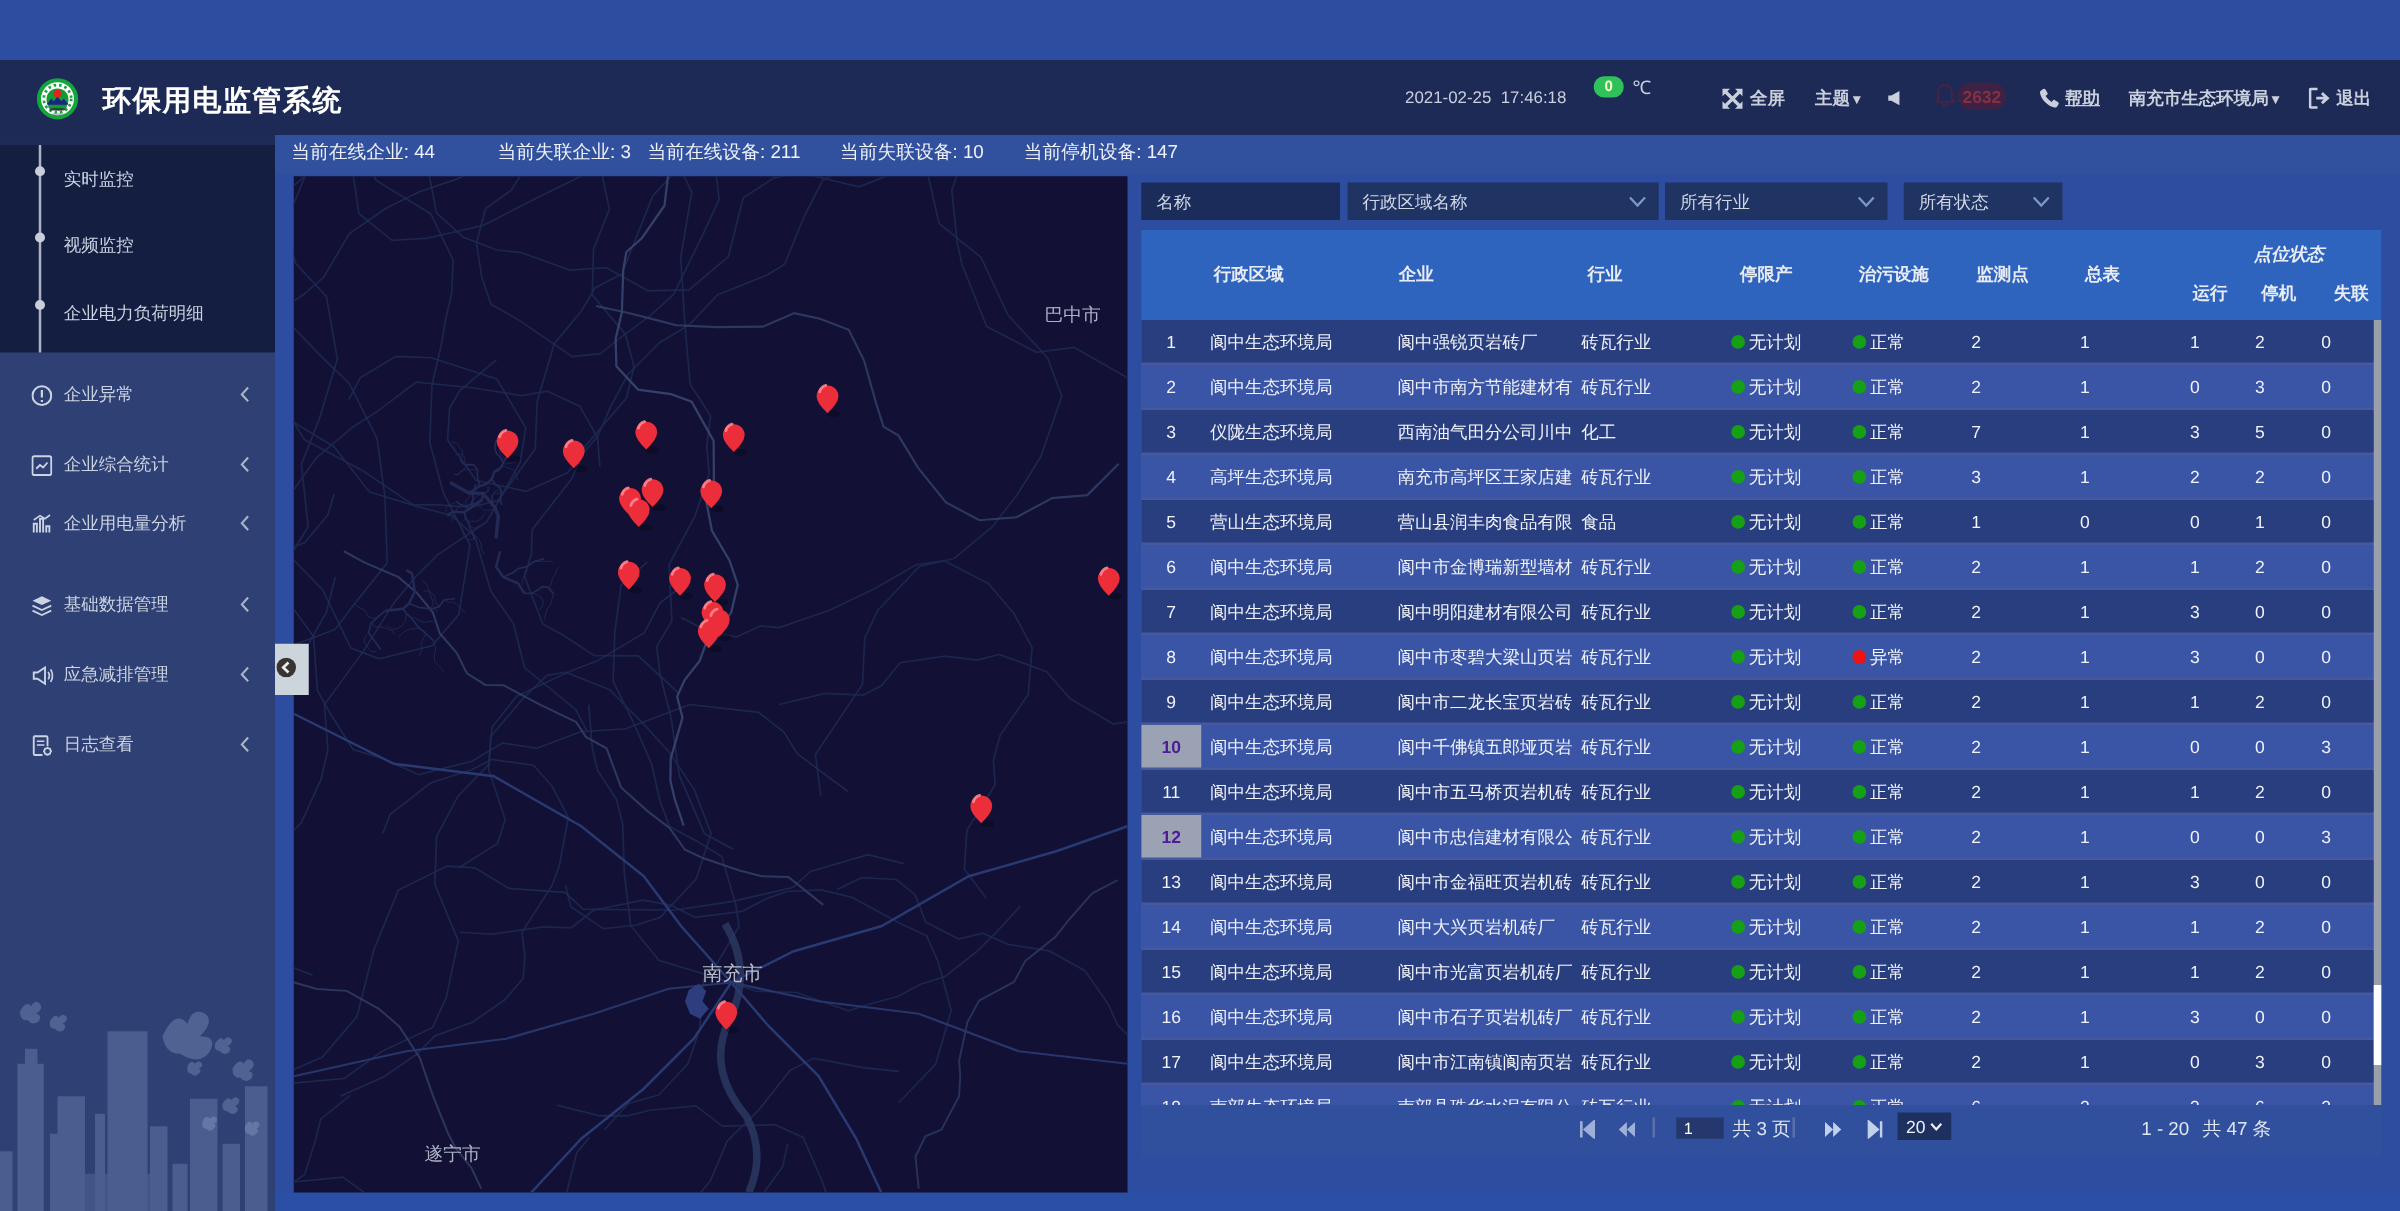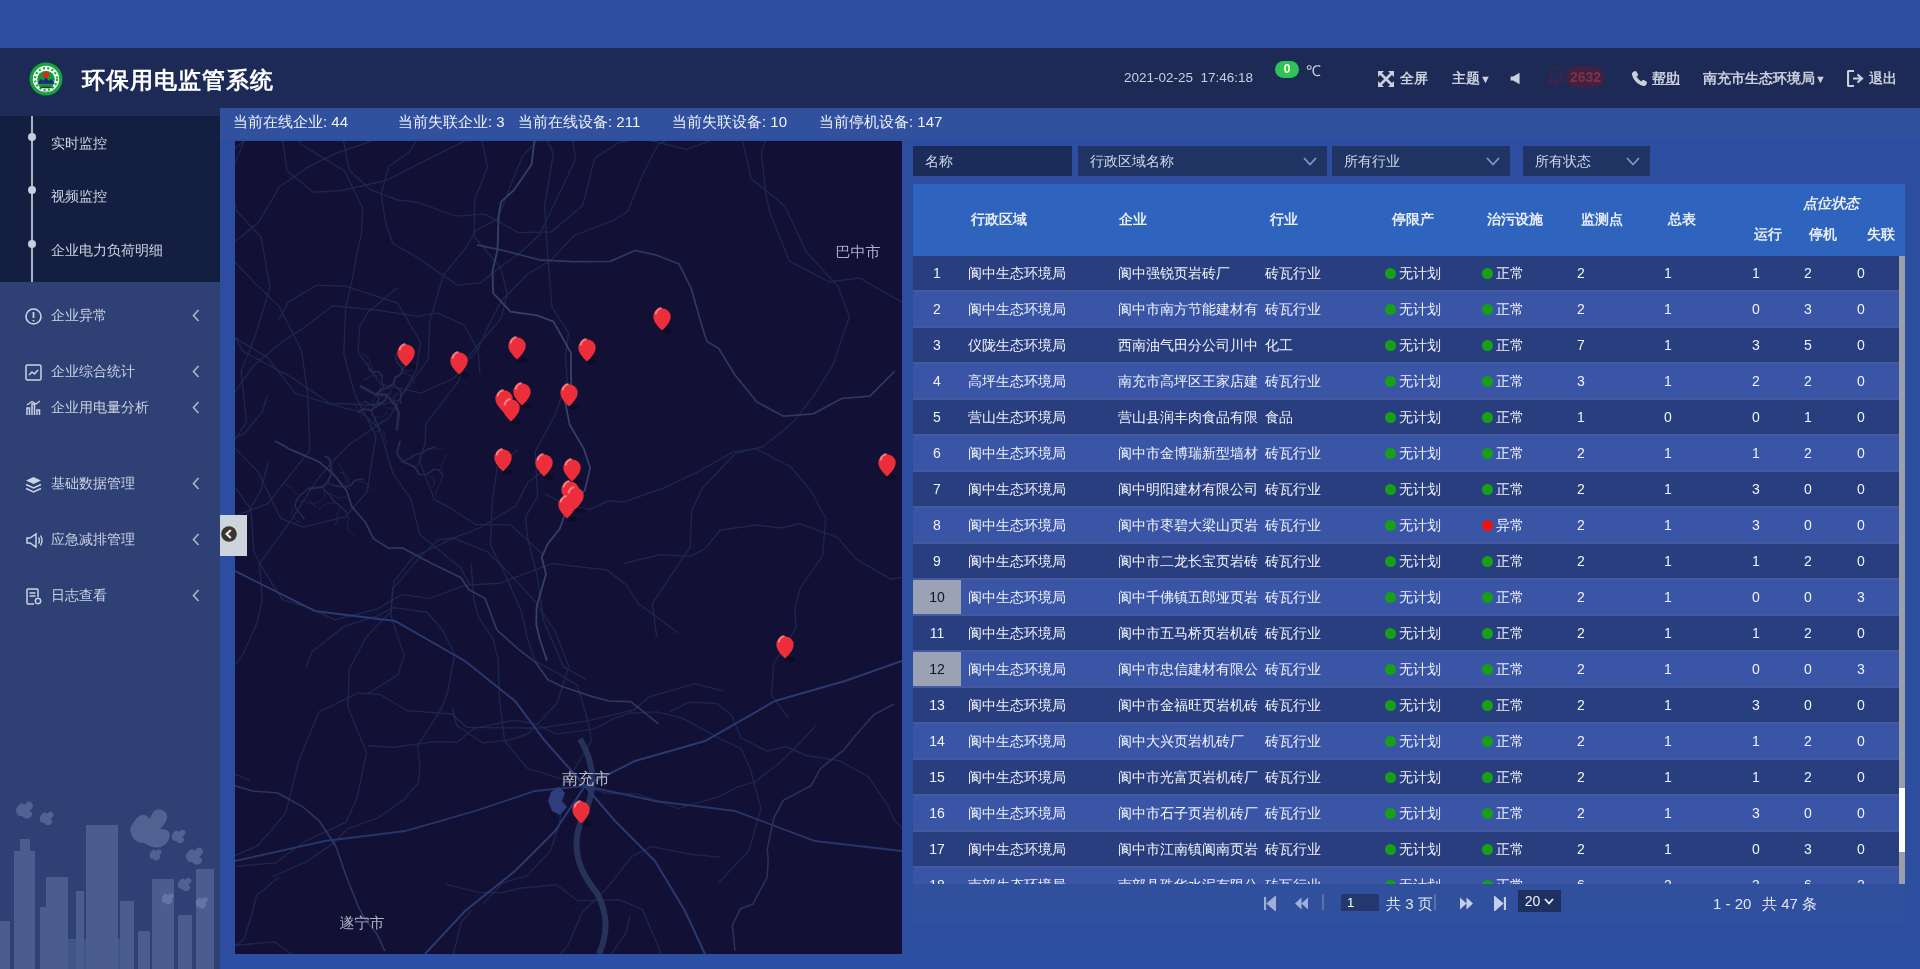--- a/index.html
+++ b/index.html
@@ -29,21 +29,21 @@
 .th { position:absolute; transform:translateX(-50%); white-space:nowrap; }
 #tbody { position:absolute; left:0; top:115px; width:992px; height:628px; overflow:hidden; background:#46599f; }
 .row { position:absolute; left:0; width:992px; height:36px; font-size:14px; color:#f0f3fa; }
 .row.odd { background:#293e7f; }
 .row.even { background:#3a55a6; }
 .cell { position:absolute; top:0; line-height:34px; white-space:nowrap; }
 .cdot { display:inline-block; width:11px; height:11px; border-radius:50%; margin-right:3px; vertical-align:-1px; }
 .gdot { background:#15a015; }
 .rdot { background:#ef1212; }
 .numcell { position:absolute; left:0; top:0; width:48px; height:34px; line-height:34px; text-align:center; }
-.numhl { background:#9aa2b4; color:#0f172a; }
+.numhl { background:#9aa2b4; color:#4c1d95;font-weight:bold; }
 #pager { position:absolute; left:0; top:743px; width:992px; height:41px; background:#30509d; color:#dfe5f2; font-size:15px; }
 #scrollbar { position:absolute; left:986px; top:115px; width:6px; height:628px; background:#9aa0ab; }
 #scrollthumb { position:absolute; left:0; top:532px; width:6px; height:64px; background:#ffffff; }
 #botstrip { position:absolute; left:220px; top:954px; width:1700px; height:15px; background:#2c4fa6; z-index:3; }
 </style>
 </head>
 <body>
 <div id="header">
   <svg class="abs" style="left:29px;top:14px" width="34" height="34" viewBox="0 0 34 34">
     <circle cx="17" cy="17" r="16.5" fill="#14a53c"></circle>
@@ -121,21 +121,21 @@
   <div class="mitem" style="top:284px;">
     <svg class="abs" style="left:25px;top:20px" width="17" height="17" viewBox="0 0 17 17">
       <rect x="1" y="1" width="15" height="15" rx="1.5" fill="none" stroke="#ccd3e2" stroke-width="1.5"></rect>
       <path d="M4 11 L7 8 L9.5 10 L13 6" fill="none" stroke="#ccd3e2" stroke-width="1.5"></path>
     </svg>
     <span class="txt">企业综合统计</span>
       <svg class="chev" style="top:21px" width="8" height="13" viewBox="0 0 8 13">
         <path d="M6.5 1 L1.5 6.5 L6.5 12" fill="none" stroke="#aab4c8" stroke-width="1.7"></path>
       </svg>
   </div>
-  <div class="mitem" style="top:320px;">
+  <div class="mitem" style="top:331px;">
     <svg class="abs" style="left:25px;top:20px" width="17" height="17" viewBox="0 0 17 17">
       <path d="M2 15 V8 H4.5 V15 M7 15 V4 H9.5 V15 M12 15 V10 H14.5 V15" fill="none" stroke="#ccd3e2" stroke-width="1.5"></path>
       <path d="M2 5 L7 1.5 L11 4 L15 1" fill="none" stroke="#ccd3e2" stroke-width="1.3"></path>
     </svg>
     <span class="txt">企业用电量分析</span>
       <svg class="chev" style="top:21px" width="8" height="13" viewBox="0 0 8 13">
         <path d="M6.5 1 L1.5 6.5 L6.5 12" fill="none" stroke="#aab4c8" stroke-width="1.7"></path>
       </svg>
   </div>
   <div class="mitem" style="top:396px;">

